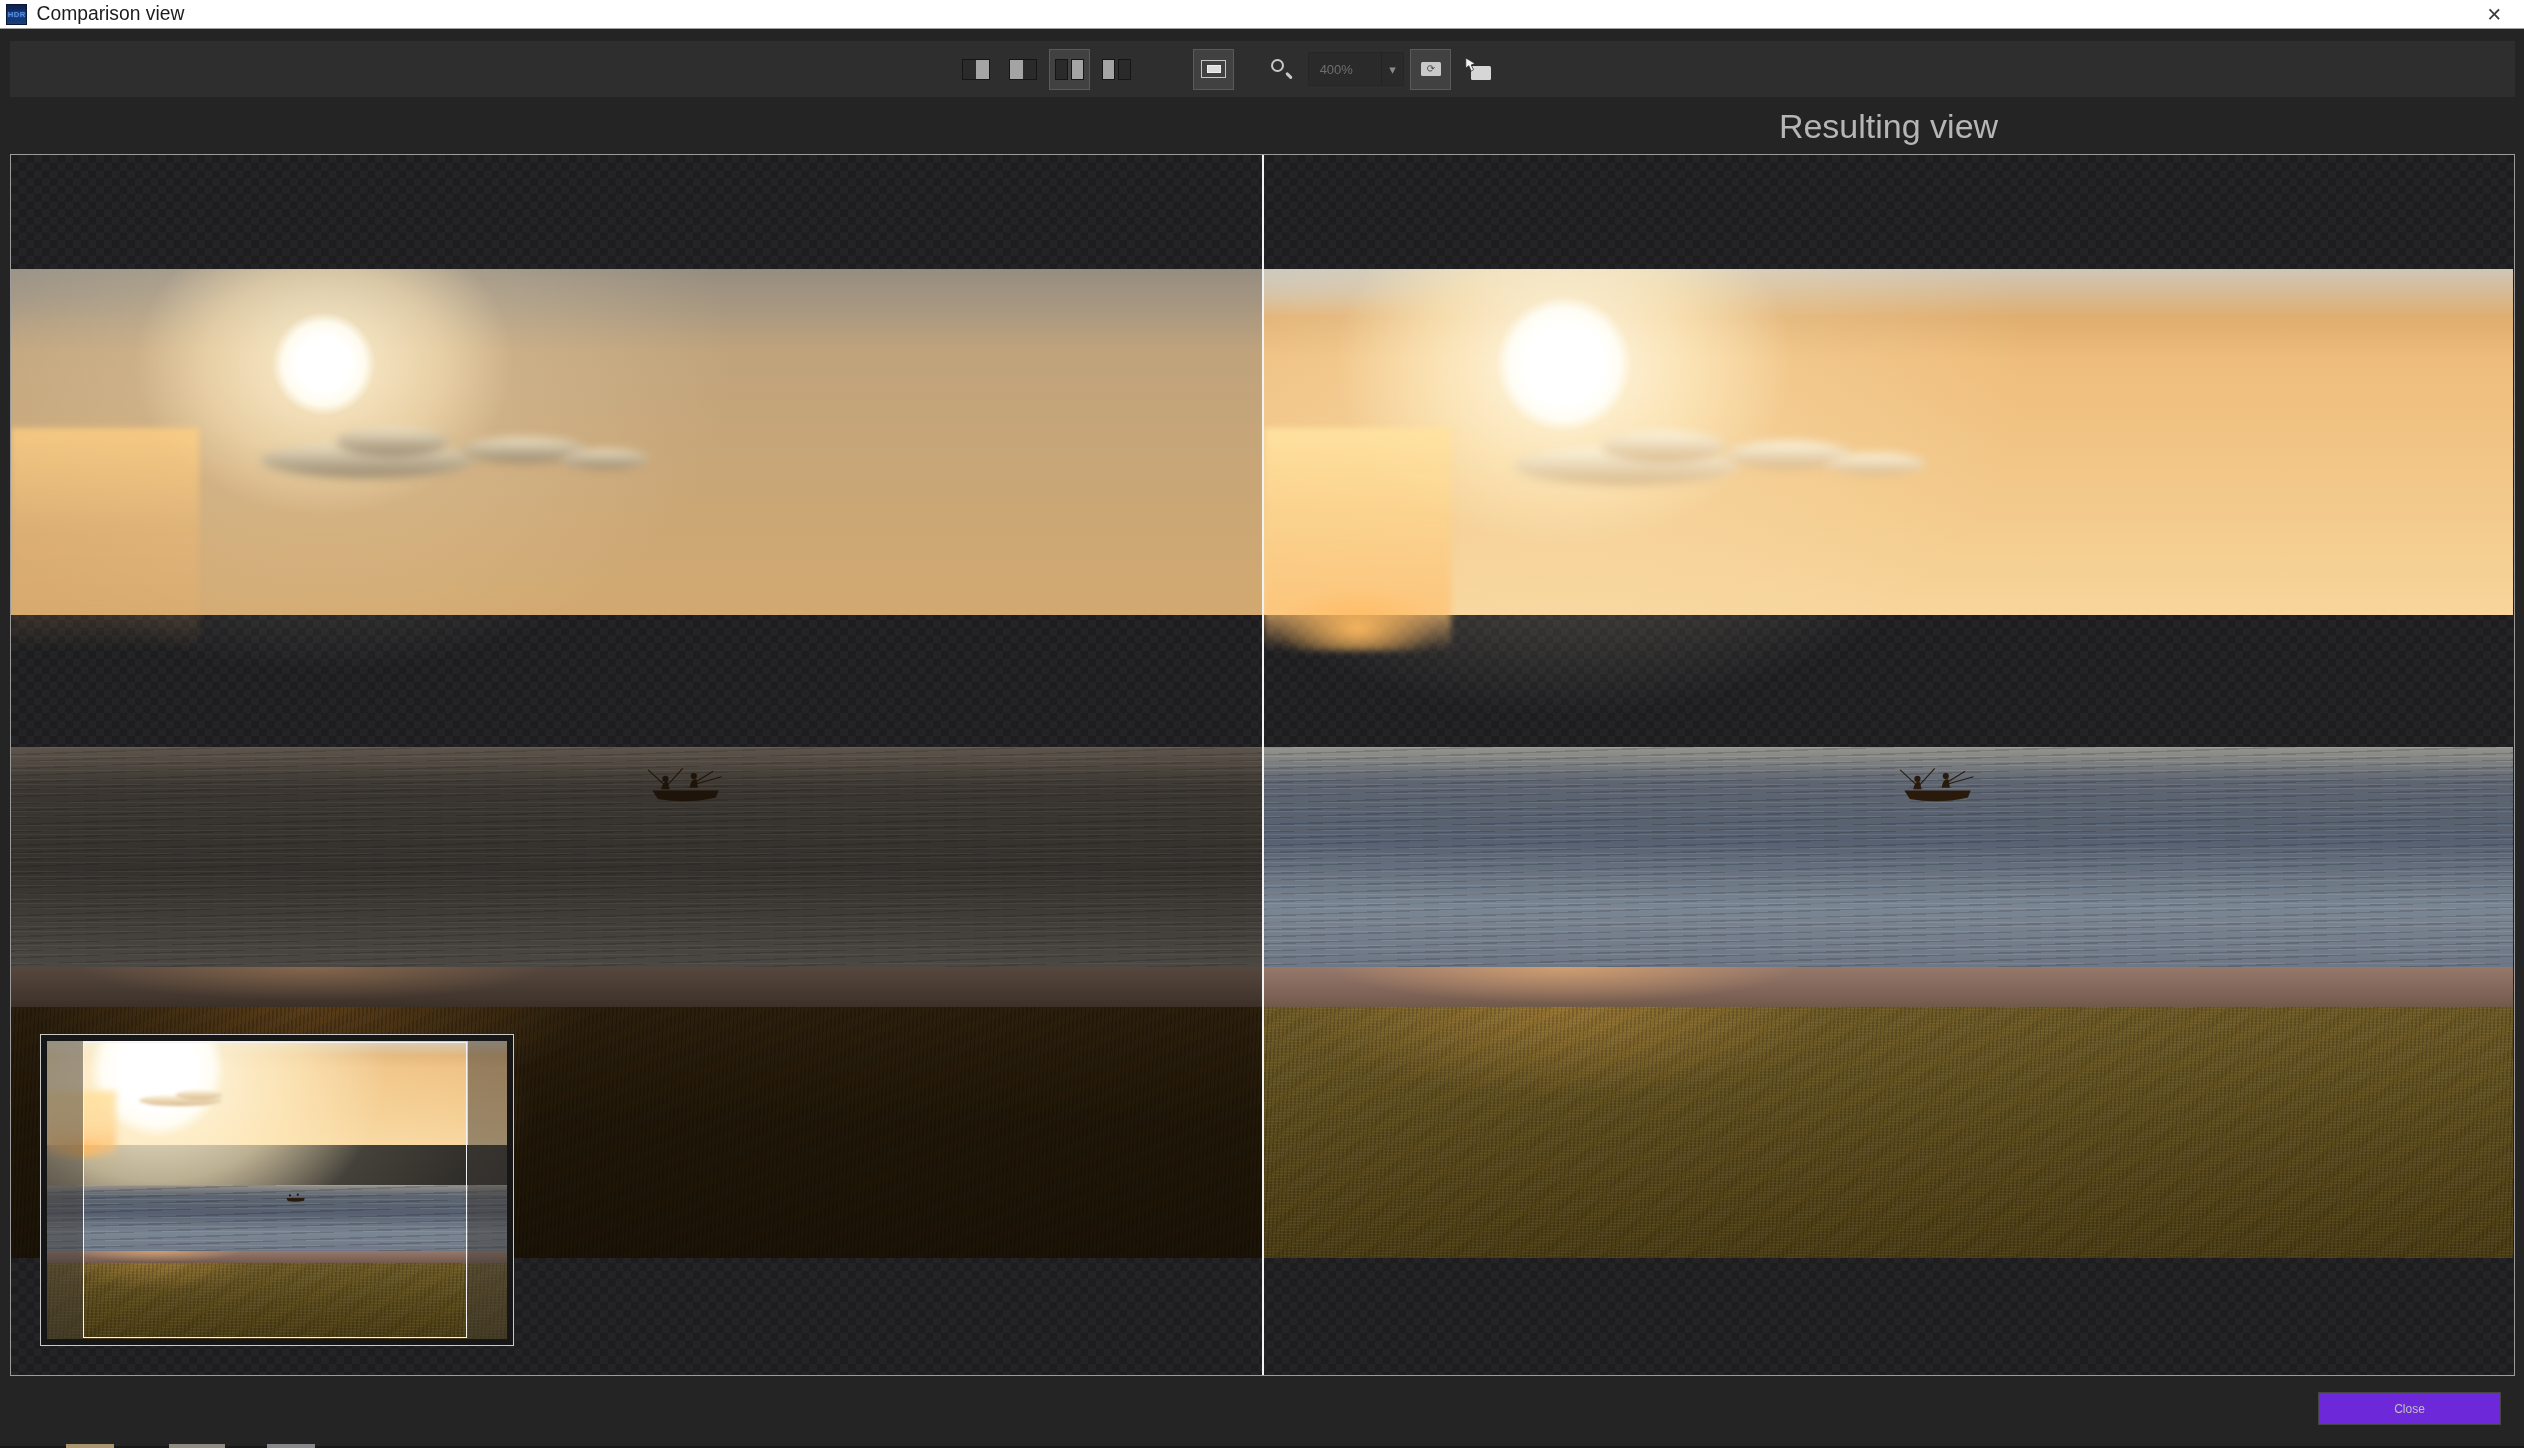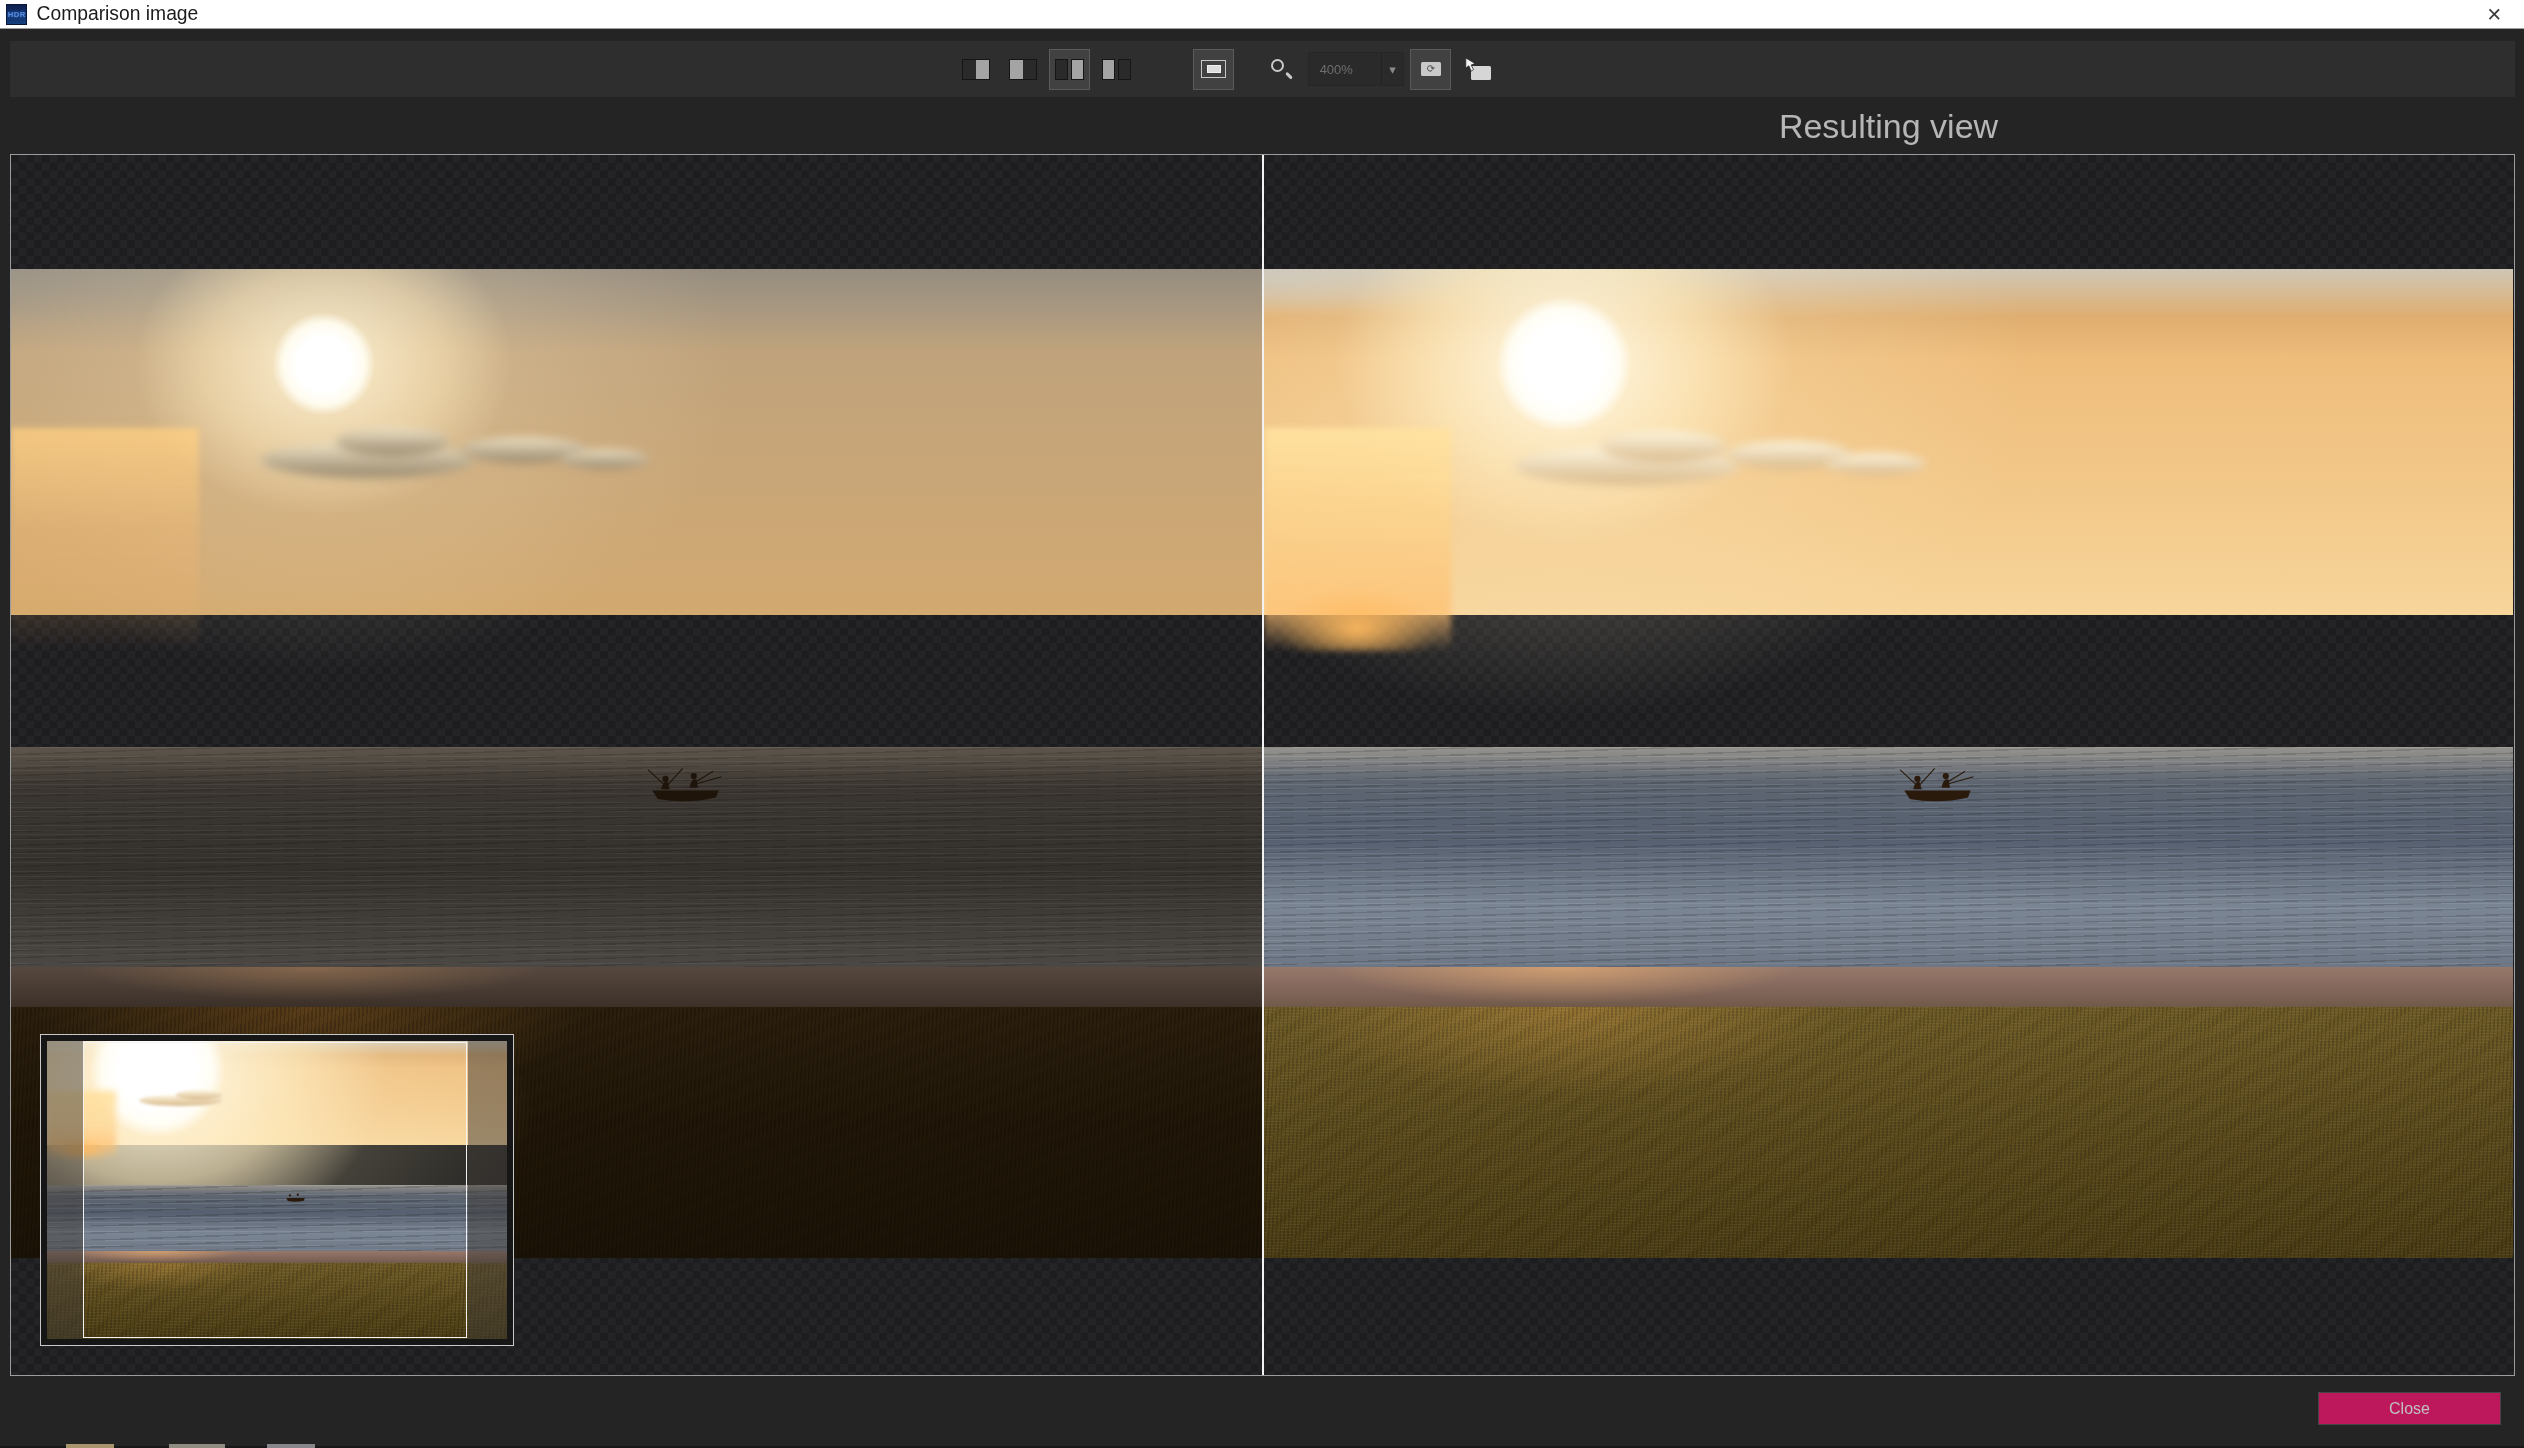--- a/index.html
+++ b/index.html
@@ -144,39 +144,39 @@
   .nav-inner .photo{top:0;height:100%;}
   .nav-inner .boat{width:23px;height:12.4px;left:51.5%;top:50.8%;}
   .nav-inner .cl{filter:blur(1.5px);}
   .nav-dim{position:absolute;top:0;height:100%;background:rgba(62,58,54,.5);z-index:5;}
   .dim-left{left:0;width:36px;}
   .dim-right{right:0;width:39px;}
   .nav-rect{position:absolute;left:36px;top:0.8px;width:384px;height:calc(100% - 1.5px);
             border:1.5px solid #f2f2f2;z-index:6;}
 
   
-  .close-btn{position:absolute;left:2318px;top:1392px;width:183px;height:33px;background:#be185d;
-             border:0.8px solid #454545;color:#c1c1c1;font-size:16px;font-family:"Liberation Sans",sans-serif;
+  .close-btn{position:absolute;left:2318px;top:1392px;width:183px;height:33px;background:#6d28d9;
+             border:0.8px solid #454545;color:#c1c1c1;font-size:12px;font-family:"Liberation Sans",sans-serif;
              cursor:pointer;}
   .bottom-strip{position:absolute;left:0;bottom:0;width:100%;height:3.1px;background:#181818;}
   .frag{position:absolute;bottom:0;height:4.6px;}
   .frag1{left:66px;width:48px;background:#a8956d;}
   .frag2{left:169px;width:56px;background:#8f8b80;}
   .frag3{left:267px;width:48px;background:#87878b;}
 </style>
 </head>
 <body>
 
 <div class="app">
 
   <div class="titlebar">
     <div class="app-icon">
       <span>HDR</span>
     </div>
-    <div class="win-title">Comparison image</div>
+    <div class="win-title">Comparison view</div>
     <div class="close-x">✕</div>
   </div>
 
   <div class="toolbar">
     <div class="tb-center">
       <button class="tb-btn">
         <span class="vm vm-a"></span>
       </button>
       <button class="tb-btn">
         <span class="vm vm-b"></span>

